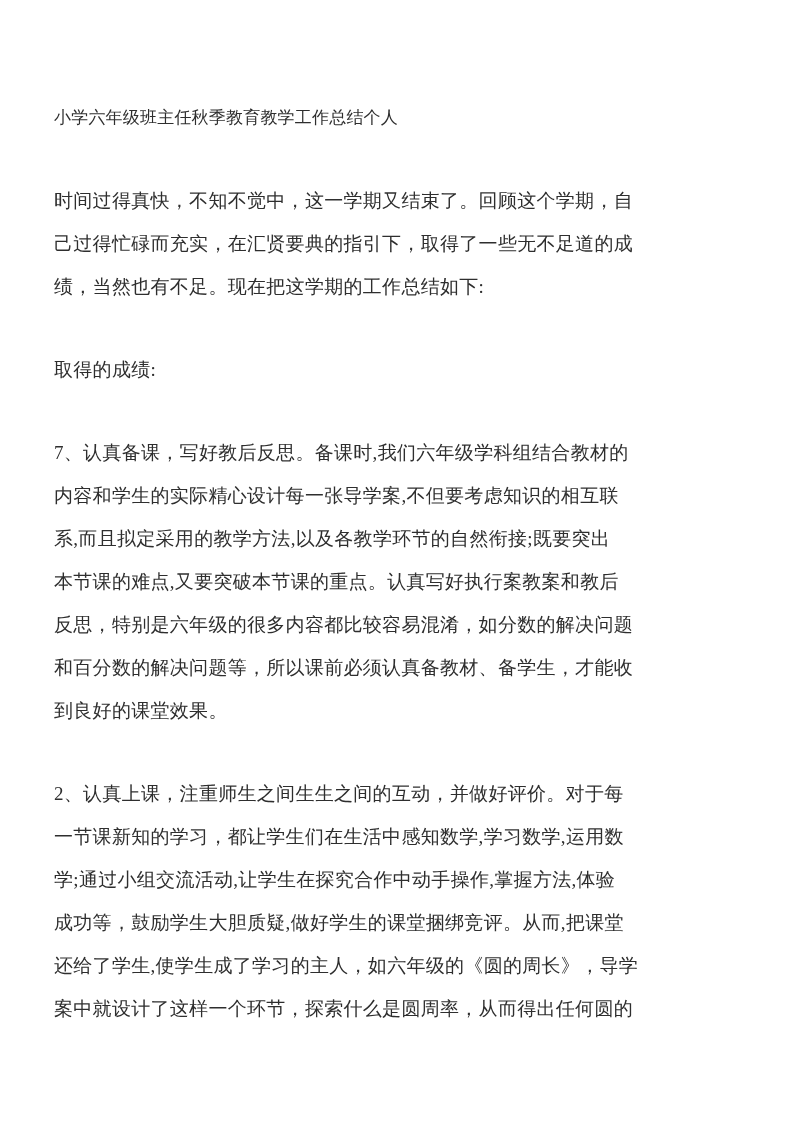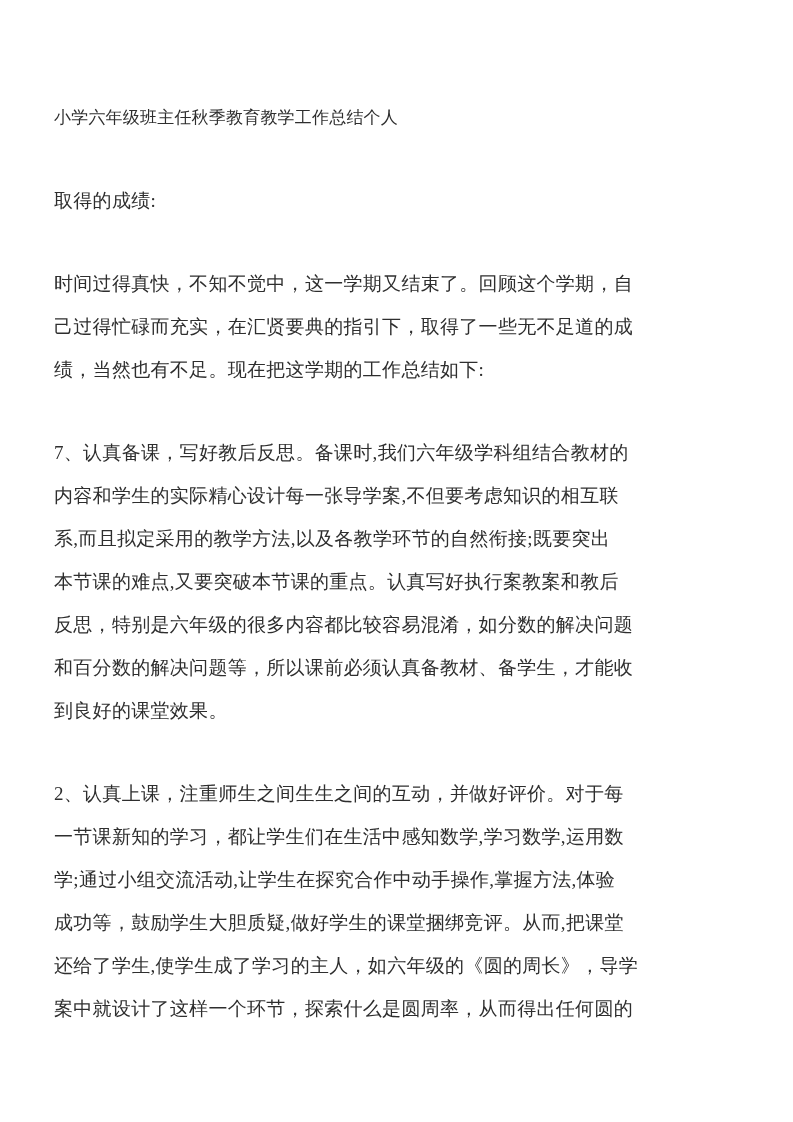--- a/index.html
+++ b/index.html
@@ -34,25 +34,25 @@
     letter-spacing: 0.3px;
     text-align: left;
   }
 </style>
 </head>
 <body>
 
 <div class="page">
   <h1 class="doc-title">小学六年级班主任秋季教育教学工作总结个人</h1>
 
-  <p class="para">取得的成绩:</p>
-
   <p class="para">时间过得真快，不知不觉中，这一学期又结束了。回顾这个学期，自
 己过得忙碌而充实，在汇贤要典的指引下，取得了一些无不足道的成
 绩，当然也有不足。现在把这学期的工作总结如下:</p>
+
+  <p class="para">取得的成绩:</p>
 
   <p class="para">7、认真备课，写好教后反思。备课时,我们六年级学科组结合教材的
 内容和学生的实际精心设计每一张导学案,不但要考虑知识的相互联
 系,而且拟定采用的教学方法,以及各教学环节的自然衔接;既要突出
 本节课的难点,又要突破本节课的重点。认真写好执行案教案和教后
 反思，特别是六年级的很多内容都比较容易混淆，如分数的解决问题
 和百分数的解决问题等，所以课前必须认真备教材、备学生，才能收
 到良好的课堂效果。</p>
 
   <p class="para">2、认真上课，注重师生之间生生之间的互动，并做好评价。对于每

